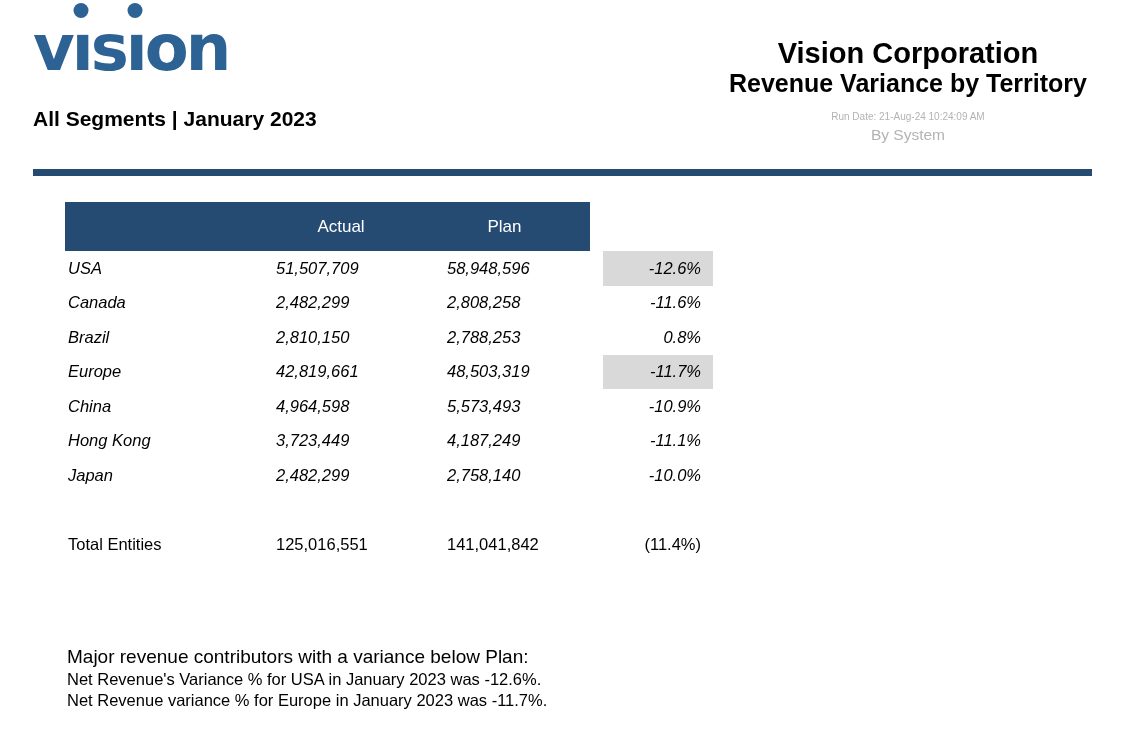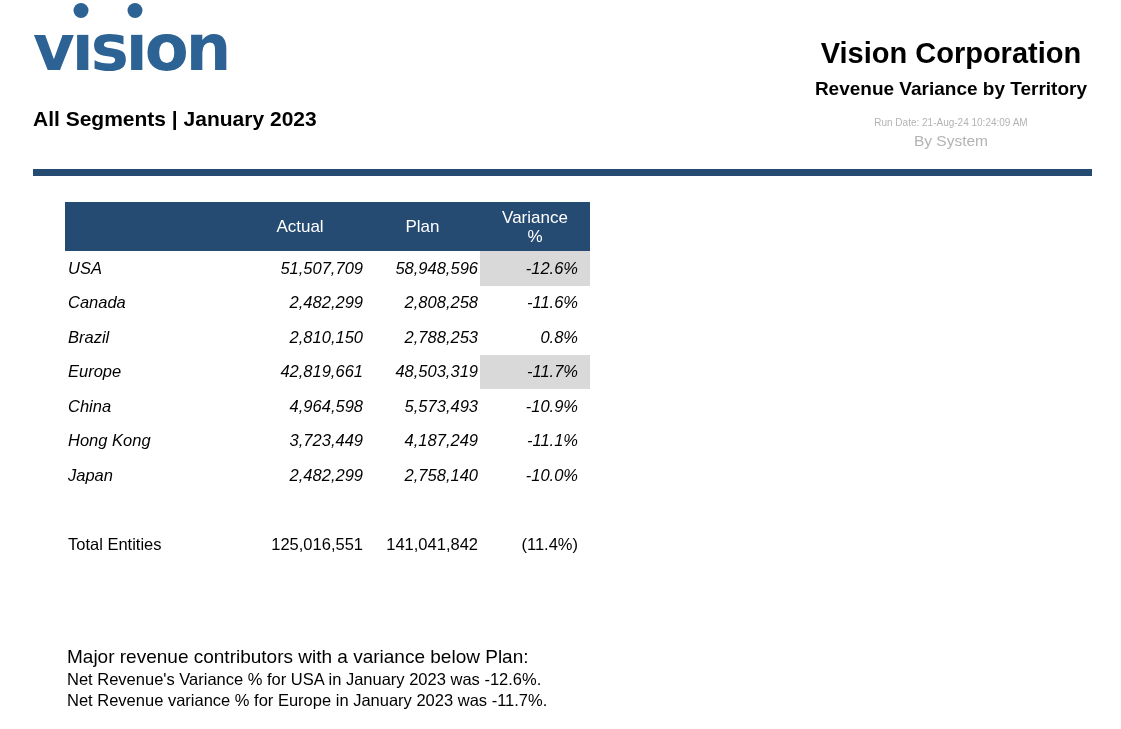--- a/index.html
+++ b/index.html
@@ -43,52 +43,53 @@
   .tagline {
     font-size: 21px;
     font-weight: 700;
     margin-top: 11px;
     color: #000;
   }
 
   
   .title-block { position: absolute; right: 34px; top: 38px; text-align: center; }
   .company-name { font-size: 29px; font-weight: 700; line-height: 31px; }
-  .report-title { font-size: 19px; font-weight: 700; line-height: 22px; margin-top: 9px; }
+  .report-title { font-size: 25px; font-weight: 700; line-height: 22px; margin-top: 3px; }
   .run-date { font-size: 10px; color: var(--muted-text); margin-top: 17px; }
   .run-by   { font-size: 15.5px; color: var(--muted-text); margin-top: 4px; }
 
   
   .divider {
     position: absolute;
     left: 33px; top: 169px;
     width: 1059px; height: 7px;
     background: var(--navy);
   }
 
   
   .report-table { position: absolute; left: 65px; top: 202px; width: 525px; }
   .trow, .thead-row, .total-row {
     display: grid;
     grid-template-columns: 170px 130px 115px 110px;
     align-items: center;
+    gap: 41px;
   }
   .thead-row {
     background: var(--navy);
     color: #fff;
     height: 49px;
     font-size: 17px;
   }
   .thead-row .th { text-align: center; line-height: 19px; }
   .thead-row .th span { display: inline-block; max-width: 76px; }
   .trow { height: 34.5px; font-size: 16.5px; font-style: italic; }
   .trow:first-of-type { margin-top: 34px; }
   .total-row { height: 34px; margin-top: 35px; font-size: 16.5px; }
   .cell.label { text-align: left; padding-left: 3px; }
-  .cell.num { text-align: right; padding-right: 2px; }
+  .cell.num { padding-right: 2px; }
   .cell.var { text-align: right; padding-right: 12px; height: 100%; display: flex; align-items: center; justify-content: flex-end; }
   .cell.var.hl { background: var(--highlight-gray); }
 
   
   .summary { position: absolute; left: 67px; top: 645px; }
   .summary-heading { font-size: 19px; font-weight: 400; line-height: 24px; }
   .summary-line { font-size: 16.5px; line-height: 21px; }
   .summary-line:first-of-type { margin-top: 3px; }
 </style>
 </head>

